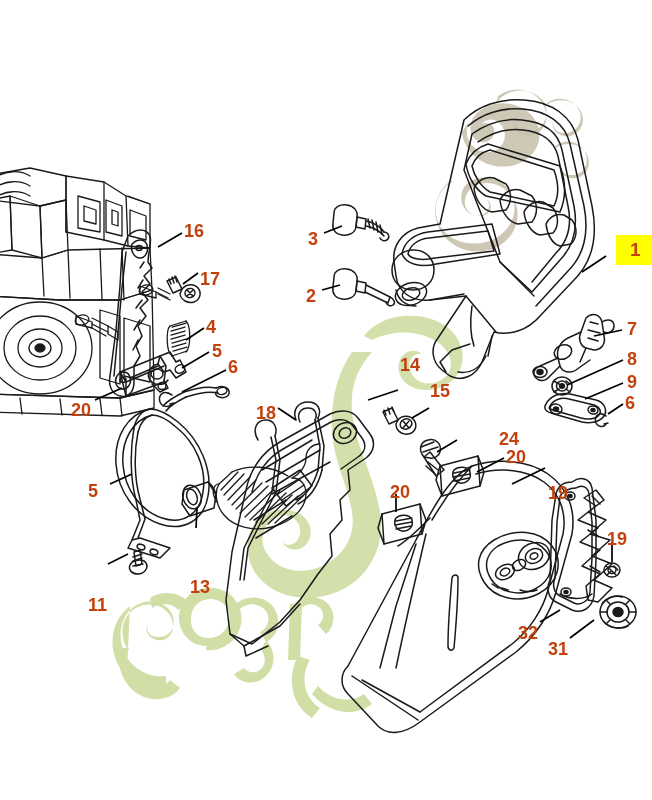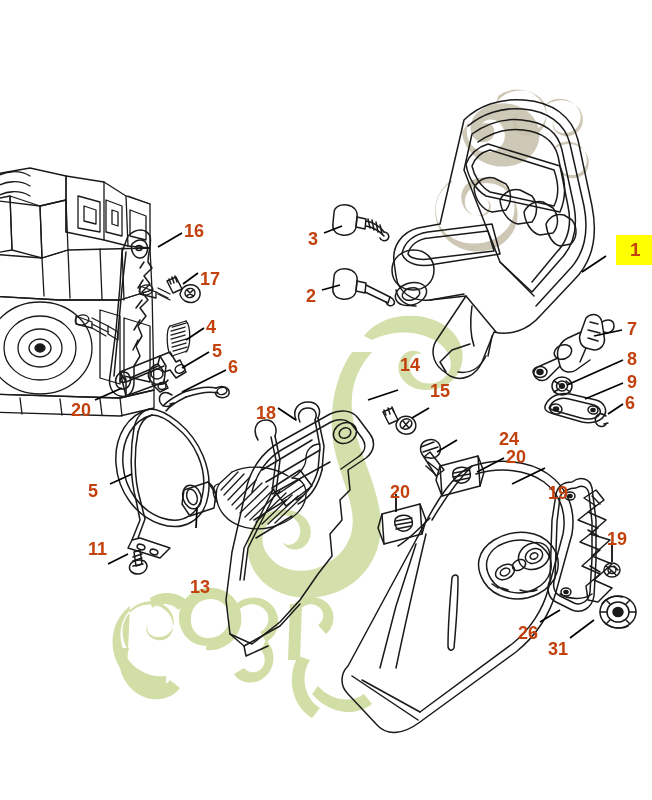--- a/index.html
+++ b/index.html
@@ -602,30 +602,30 @@
       <div class="callout" style="left: 306px; top: 287px;">2</div>
       <div class="callout" style="left: 308px; top: 230px;">3</div>
       <div class="callout" style="left: 206px; top: 318px;">4</div>
       <div class="callout" style="left: 212px; top: 342px;">5</div>
       <div class="callout" style="left: 228px; top: 358px;">6</div>
       <div class="callout" style="left: 625px; top: 394px;">6</div>
       <div class="callout" style="left: 627px; top: 320px;">7</div>
       <div class="callout" style="left: 627px; top: 350px;">8</div>
       <div class="callout" style="left: 627px; top: 373px;">9</div>
       <div class="callout" style="left: 88px; top: 482px;">5</div>
-      <div class="callout" style="left: 88px; top: 540px;">11</div>
+      <div class="callout" style="left: 88px; top: 596px;">11</div>
       <div class="callout" style="left: 256px; top: 404px;">18</div>
       <div class="callout" style="left: 190px; top: 538px; margin-top: 40px;">13</div>
       <div class="callout" style="left: 400px; top: 356px;">14</div>
       <div class="callout" style="left: 430px; top: 382px;">15</div>
       <div class="callout" style="left: 184px; top: 222px;">16</div>
       <div class="callout" style="left: 200px; top: 270px;">17</div>
       <div class="callout" style="left: 71px; top: 401px;">20</div>
       <div class="callout" style="left: 548px; top: 484px;">19</div>
       <div class="callout" style="left: 506px; top: 448px;">20</div>
       <div class="callout" style="left: 390px; top: 483px;">20</div>
       <div class="callout" style="left: 548px; top: 640px;">31</div>
-      <div class="callout" style="left: 518px; top: 624px;">26</div>
+      <div class="callout" style="left: 518px; top: 624px;">32</div>
       <div class="callout" style="left: 607px; top: 530px;">19</div>
       <div class="callout" style="left: 459px; top: 430px; margin-left: 40px;">24</div>
     </div>
 
 </div>
 
 </body></html>

